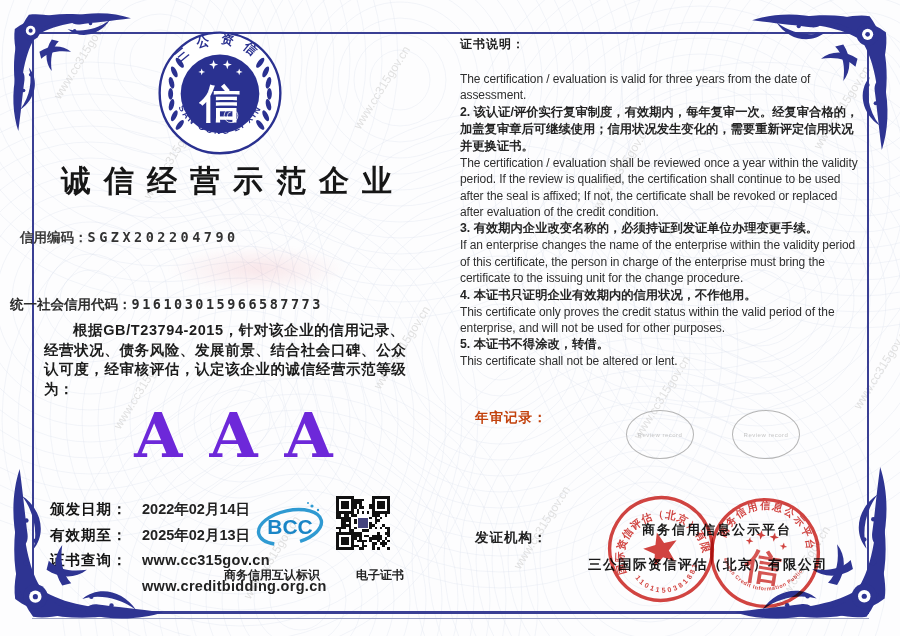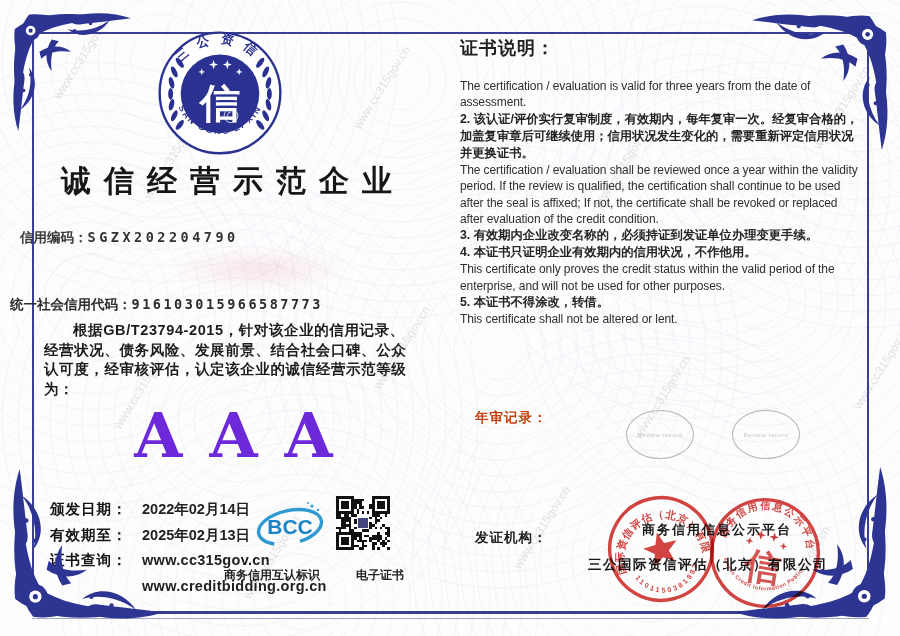--- a/index.html
+++ b/index.html
@@ -41,21 +41,21 @@
   .info{left:50px;top:497px;font-size:14.5px;}
   .info .row{display:flex;line-height:25.5px;}
   .info .lab{font-weight:700;color:#141414;letter-spacing:1px;width:92px;flex:none;}
   .info .v{font-weight:600;color:#222;}
   .info .url{font-weight:700;letter-spacing:.3px;}
   .bcc{left:254px;top:500px;}
   .qr{left:336px;top:496px;width:54px;height:54px;}
   .captions{left:224px;top:567px;width:180px;display:flex;gap:36px;font-size:12px;font-weight:600;color:#222;white-space:nowrap;}
   
   .explain{left:460px;top:36px;width:402px;}
-  .explain h2{margin:0 0 18px 0;font-size:18px;font-weight:700;color:#202020;letter-spacing:1px;}
+  .explain h2{margin:0 0 18px 0;font-size:12px;font-weight:700;color:#202020;letter-spacing:1px;}
   .item .zh{font-size:12.3px;font-weight:700;line-height:17px;color:#242424;}
   .item .en{font-size:12px;line-height:16.4px;color:#2f2f2f;letter-spacing:-0.1px;}
   .annual-label{left:475px;top:409px;font-size:13.5px;font-weight:700;letter-spacing:1px;color:#c2410c;}
   .oval{border:1.2px solid #b5b5b5;border-radius:50%;width:66px;height:47px;
         display:flex;align-items:center;justify-content:center;
         font-size:6px;color:#c6c6c6;letter-spacing:.5px;}
   .oval1{left:626px;top:410px;} .oval2{left:732px;top:410px;}
   .issuer-label{left:475px;top:529px;font-size:13.5px;font-weight:700;letter-spacing:1px;color:#202020;}
   .issuer-l1{left:642px;top:521px;font-size:13px;font-weight:600;letter-spacing:2px;color:#191919;white-space:nowrap;}
   .issuer-l2{left:588px;top:556px;font-size:13.5px;font-weight:600;letter-spacing:1.5px;color:#191919;white-space:nowrap;}
@@ -594,20 +594,21 @@
     <h2>证书说明：</h2>
     <div class="item">
       <div class="en">The certification / evaluation is valid for three years from the date of assessment.</div>
     </div>
     <div class="item">
       <div class="zh">2. 该认证/评价实行复审制度，有效期内，每年复审一次。经复审合格的，加盖复审章后可继续使用；信用状况发生变化的，需要重新评定信用状况并更换证书。</div>
       <div class="en">The certification / evaluation shall be reviewed once a year within the validity period. If the review is qualified, the certification shall continue to be used after the seal is affixed; If not, the certificate shall be revoked or replaced after evaluation of the credit condition.</div>
     </div>
     <div class="item">
       <div class="zh">3. 有效期内企业改变名称的，必须持证到发证单位办理变更手续。</div>
+      <div class="en">If an enterprise changes the name of the enterprise within the validity period of this certificate, the person in charge of the enterprise must bring the certificate to the issuing unit for the change procedure.</div>
     </div>
     <div class="item">
       <div class="zh">4. 本证书只证明企业有效期内的信用状况，不作他用。</div>
       <div class="en">This certificate only proves the credit status within the valid period of the enterprise, and will not be used for other purposes.</div>
     </div>
     <div class="item">
       <div class="zh">5. 本证书不得涂改，转借。</div>
       <div class="en">This certificate shall not be altered or lent.</div>
     </div>
   </div>

